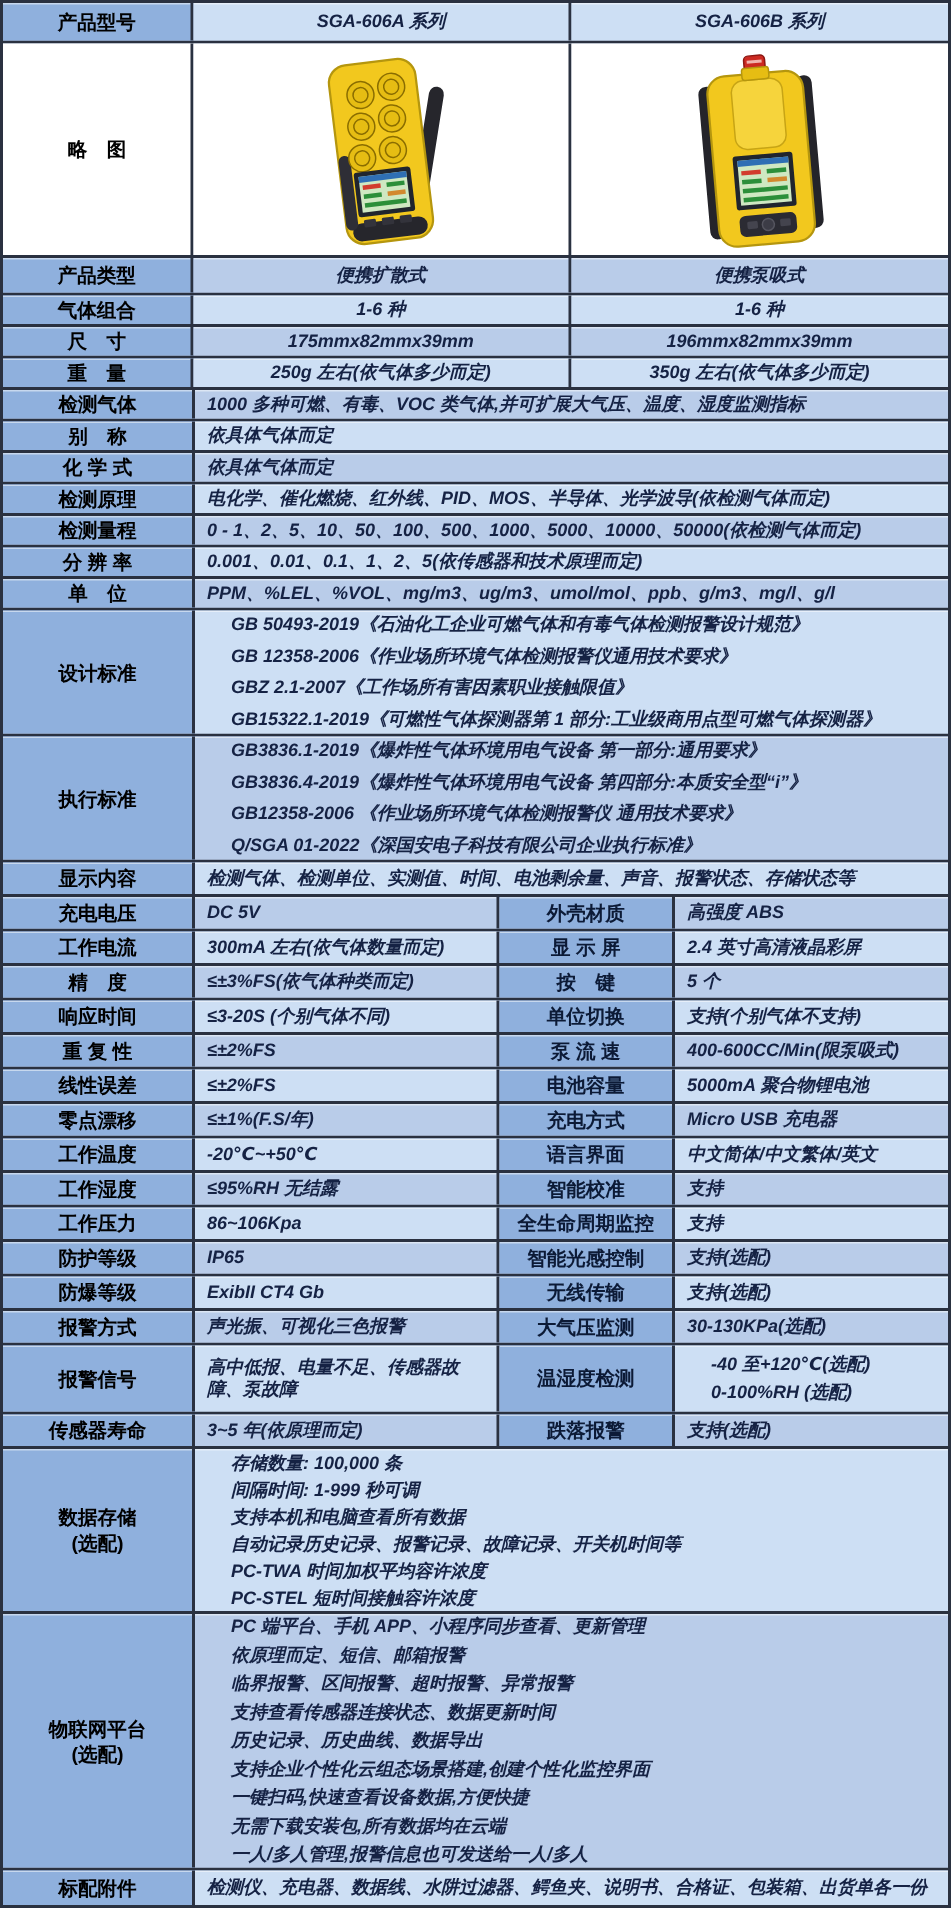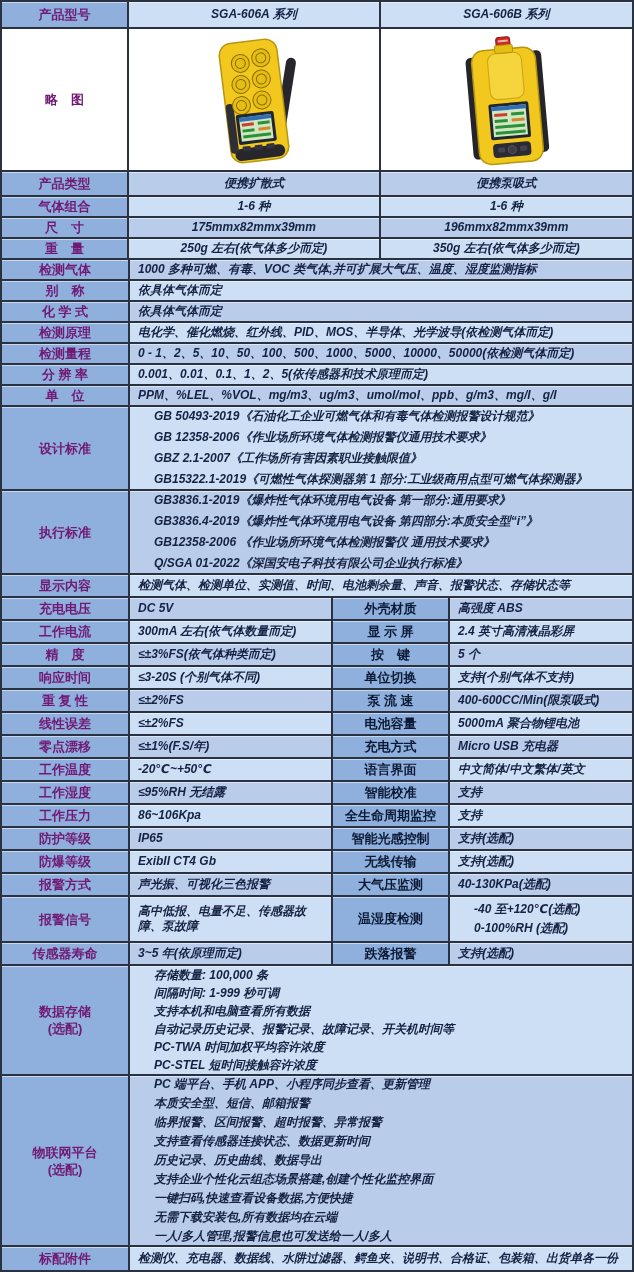--- a/index.html
+++ b/index.html
@@ -9,21 +9,21 @@
     font-family:"Liberation Sans","DejaVu Sans",sans-serif;
     color:#152244;
     display:flex;flex-direction:column;
     background:#cddff4;
   }
   .row{display:flex;box-sizing:border-box;border-bottom:2px solid #2a3140;width:100%;}
   .row:last-child{border-bottom:none;flex:1;}
   .cell{box-sizing:border-box;display:flex;align-items:center;
         box-shadow:inset 0 1px 0 rgba(255,255,255,.5);overflow:hidden;}
   .lab{width:128px;background:#8fb0dd;justify-content:center;text-align:center;
-       font-weight:bold;font-size:13px;color:#701a75;border-right:2px solid #2a3140;
+       font-weight:bold;font-size:13px;color:#000000;border-right:2px solid #2a3140;
        white-space:pre-wrap;flex-direction:column;line-height:17px;}
   .val{font-size:12px;font-weight:600;padding:1px 8px;line-height:15px;font-style:italic;}
   .valfull{flex:1;}
   .vhalf{width:253px;justify-content:center;text-align:center;padding:1px 4px;}
   .vhalf.first{border-right:2px solid #2a3140;}
   .v1{width:203px;border-right:2px solid #2a3140;}
   .l2{width:117px;background:#8fb0dd;justify-content:center;
       font-weight:bold;font-size:13px;color:#0c1a36;border-right:2px solid #2a3140;
       white-space:pre-wrap;padding:0 2px;line-height:16px;}
   .v2{flex:1;}
@@ -265,21 +265,21 @@
   <div class="row h23 bgL">
     <div class="cell lab">防爆等级</div>
     <div class="cell val v1">ExibII CT4 Gb</div>
     <div class="cell l2">无线传输</div>
     <div class="cell val v2">支持(选配)</div>
   </div>
   <div class="row h23 bgD">
     <div class="cell lab">报警方式</div>
     <div class="cell val v1">声光振、可视化三色报警</div>
     <div class="cell l2">大气压监测</div>
-    <div class="cell val v2">40-130KPa(选配)</div>
+    <div class="cell val v2">30-130KPa(选配)</div>
   </div>
   <div class="row h46 bgL">
     <div class="cell lab">报警信号</div>
     <div class="cell val v1">高中低报、电量不足、传感器故障、泵故障</div>
     <div class="cell l2">温湿度检测</div>
     <div class="cell val v2 lines two">
       <div>-40 至+120℃(选配)</div>
       <div>0-100%RH  (选配)</div>
     </div>
   </div>
@@ -305,21 +305,21 @@
     </div>
   </div>
 
   <div class="row h171 bgD">
     <div class="cell lab">
       <span>物联网平台</span>
       <span>(选配)</span>
     </div>
     <div class="cell val valfull lines tight9">
       <div>PC 端平台、手机 APP、小程序同步查看、更新管理</div>
-      <div>本质安全型、短信、邮箱报警</div>
+      <div>依原理而定、短信、邮箱报警</div>
       <div>临界报警、区间报警、超时报警、异常报警</div>
       <div>支持查看传感器连接状态、数据更新时间</div>
       <div>历史记录、历史曲线、数据导出</div>
       <div>支持企业个性化云组态场景搭建,创建个性化监控界面</div>
       <div>一键扫码,快速查看设备数据,方便快捷</div>
       <div>无需下载安装包,所有数据均在云端</div>
       <div>一人/多人管理,报警信息也可发送给一人/多人</div>
     </div>
   </div>
 

